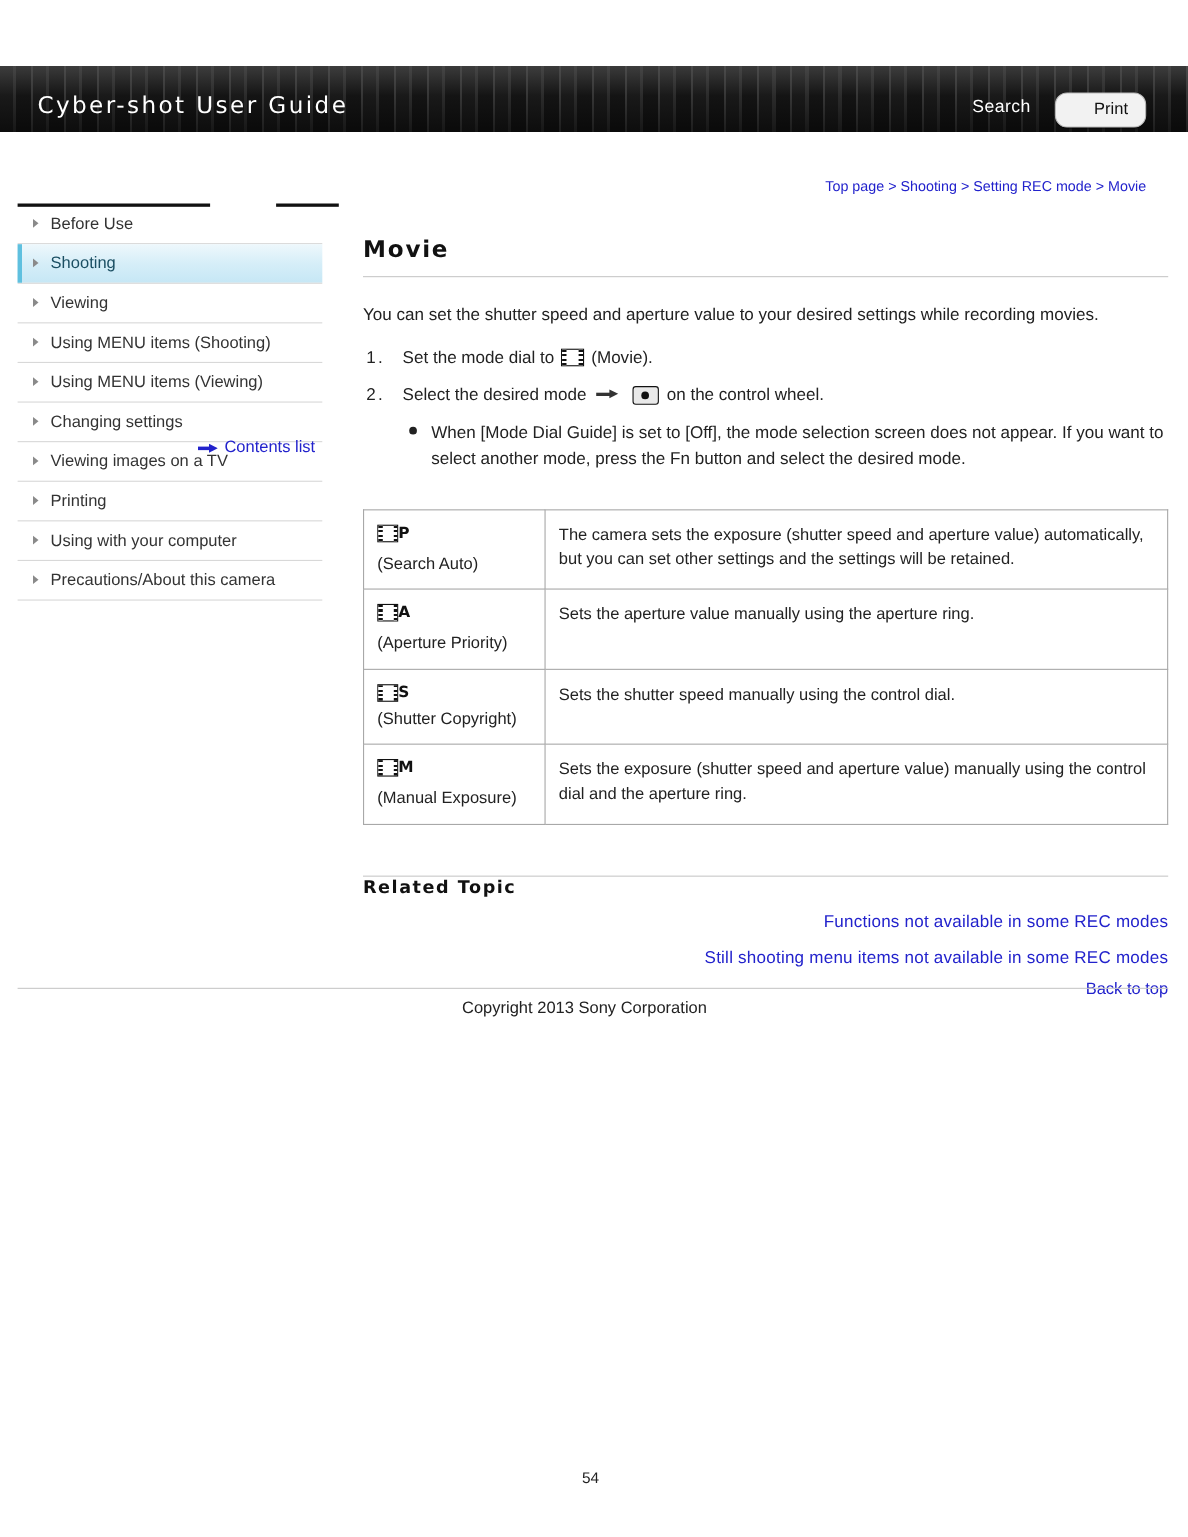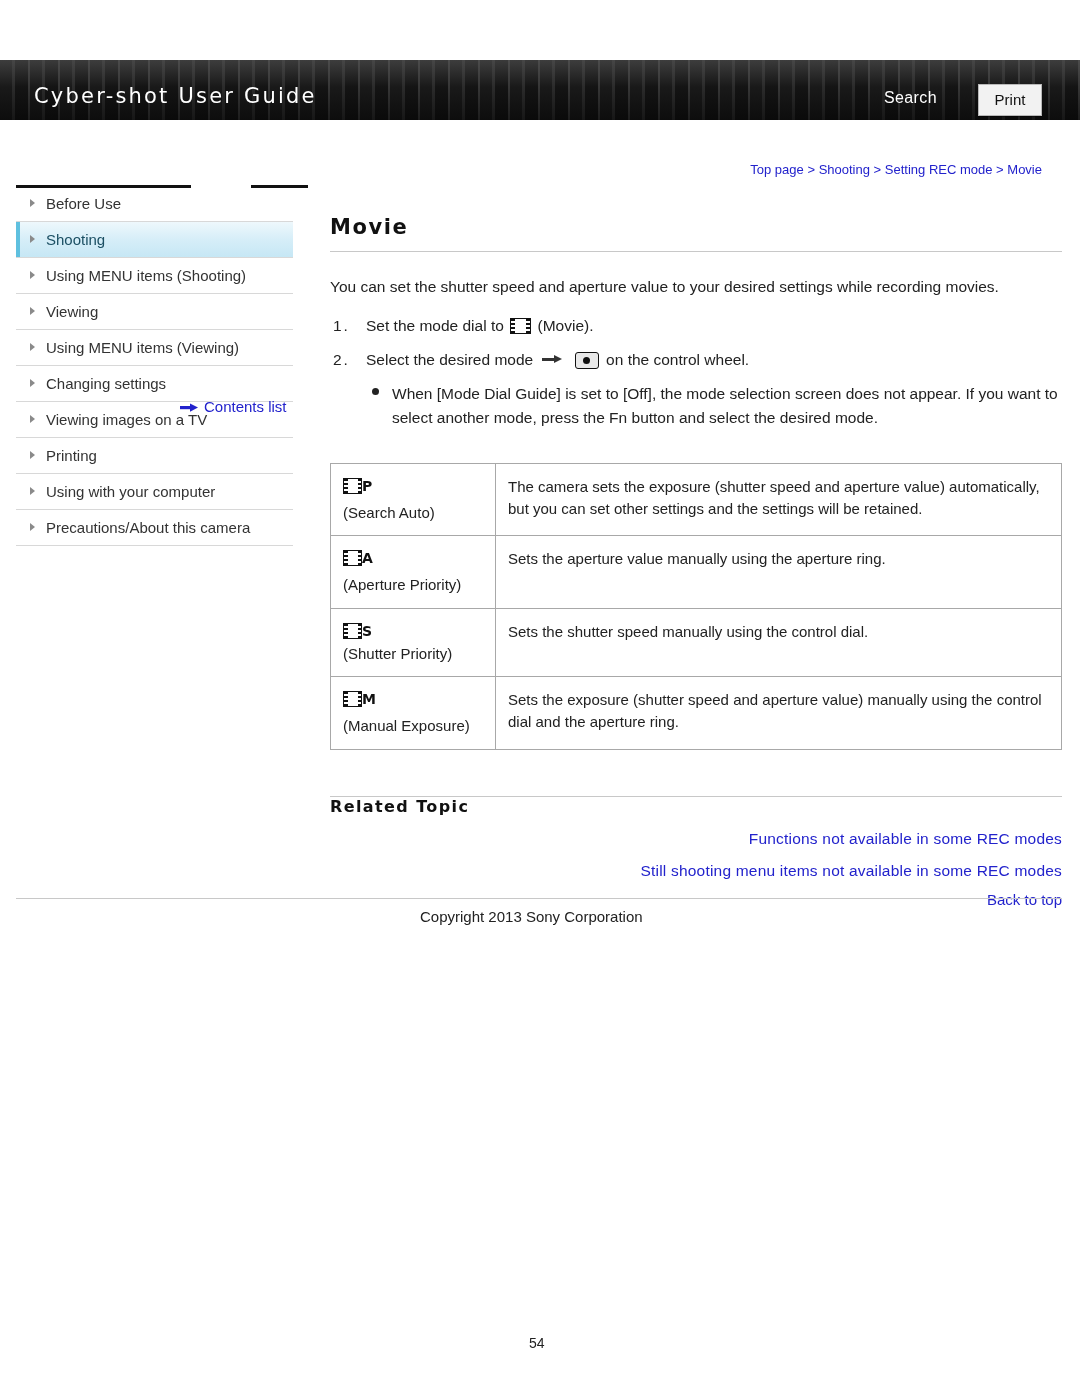--- a/index.html
+++ b/index.html
@@ -54,27 +54,28 @@
     letter-spacing: 0.4px;
     z-index: 3;
     text-decoration: none;
   }
   .print-btn {
     position: absolute;
     right: 38px; top: 24px;
     width: 62px; height: 30px;
     background: #f2f2f2;
     border: 1px solid #b9b9b9;
-    border-radius: 0;
+    border-radius: 11px;
     color: #111;
     font-size: 15px;
     line-height: 30px;
     text-align: center;
     z-index: 3;
     box-shadow: 0 1px 0 rgba(0,0,0,0.4);
+    padding-left: 19px;
   }
 
   
   .breadcrumb {
     position: absolute;
     right: 38px; top: 162px;
     font-size: 13px;
     color: #2222cc;
     white-space: nowrap;
   }
@@ -388,25 +389,25 @@
   <div class="nav-item">
     <span class="arrow"></span>
     <span>Before Use</span>
   </div>
   <div class="nav-item selected">
     <span class="arrow"></span>
     <span>Shooting</span>
   </div>
   <div class="nav-item">
     <span class="arrow"></span>
+    <span>Viewing</span>
+  </div>
+  <div class="nav-item">
+    <span class="arrow"></span>
     <span>Using MENU items (Shooting)</span>
-  </div>
-  <div class="nav-item">
-    <span class="arrow"></span>
-    <span>Viewing</span>
   </div>
   <div class="nav-item">
     <span class="arrow"></span>
     <span>Using MENU items (Viewing)</span>
   </div>
   <div class="nav-item">
     <span class="arrow"></span>
     <span>Changing settings</span>
   </div>
   <div class="nav-item">
@@ -482,21 +483,21 @@
         <div class="mode-label">(Aperture Priority)</div>
       </td>
       <td>Sets the aperture value manually using the aperture ring.</td>
     </tr>
     <tr>
       <td class="mode-col">
         <span class="film-letter">
           <span class="strip"></span>
           <span class="ltr">S</span>
         </span>
-        <span class="mode-inline">(Shutter Priority)</span>
+        <span class="mode-inline">(Shutter Copyright)</span>
       </td>
       <td>Sets the shutter speed manually using the control dial.</td>
     </tr>
     <tr>
       <td class="mode-col">
         <span class="film-letter">
           <span class="strip"></span>
           <span class="ltr">M</span>
         </span>
         <div class="mode-label">(Manual Exposure)</div>

